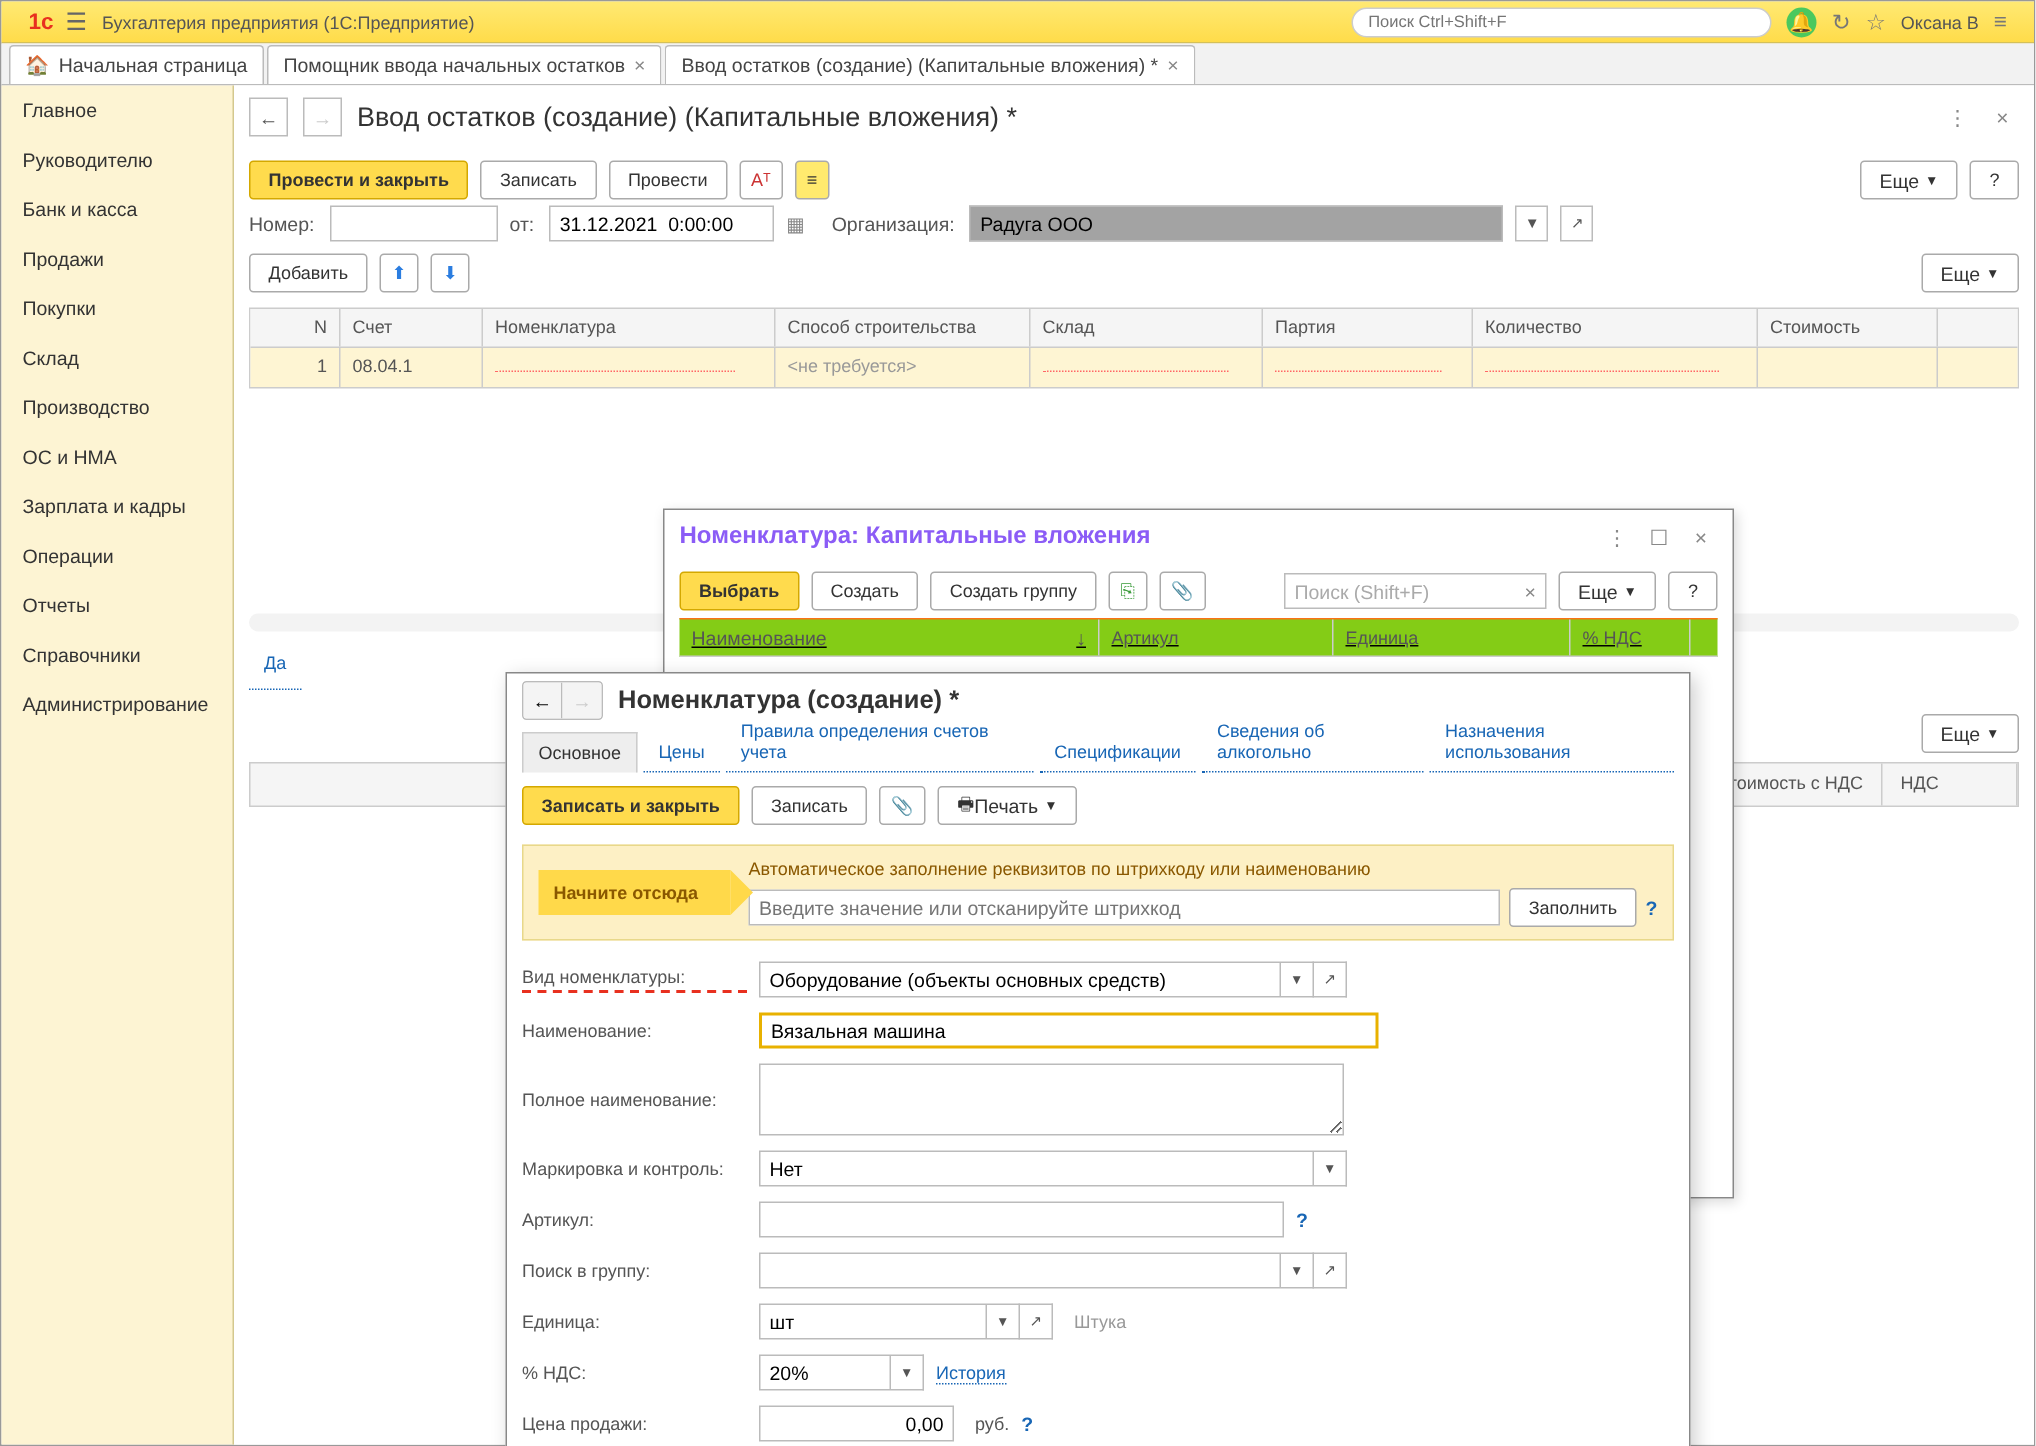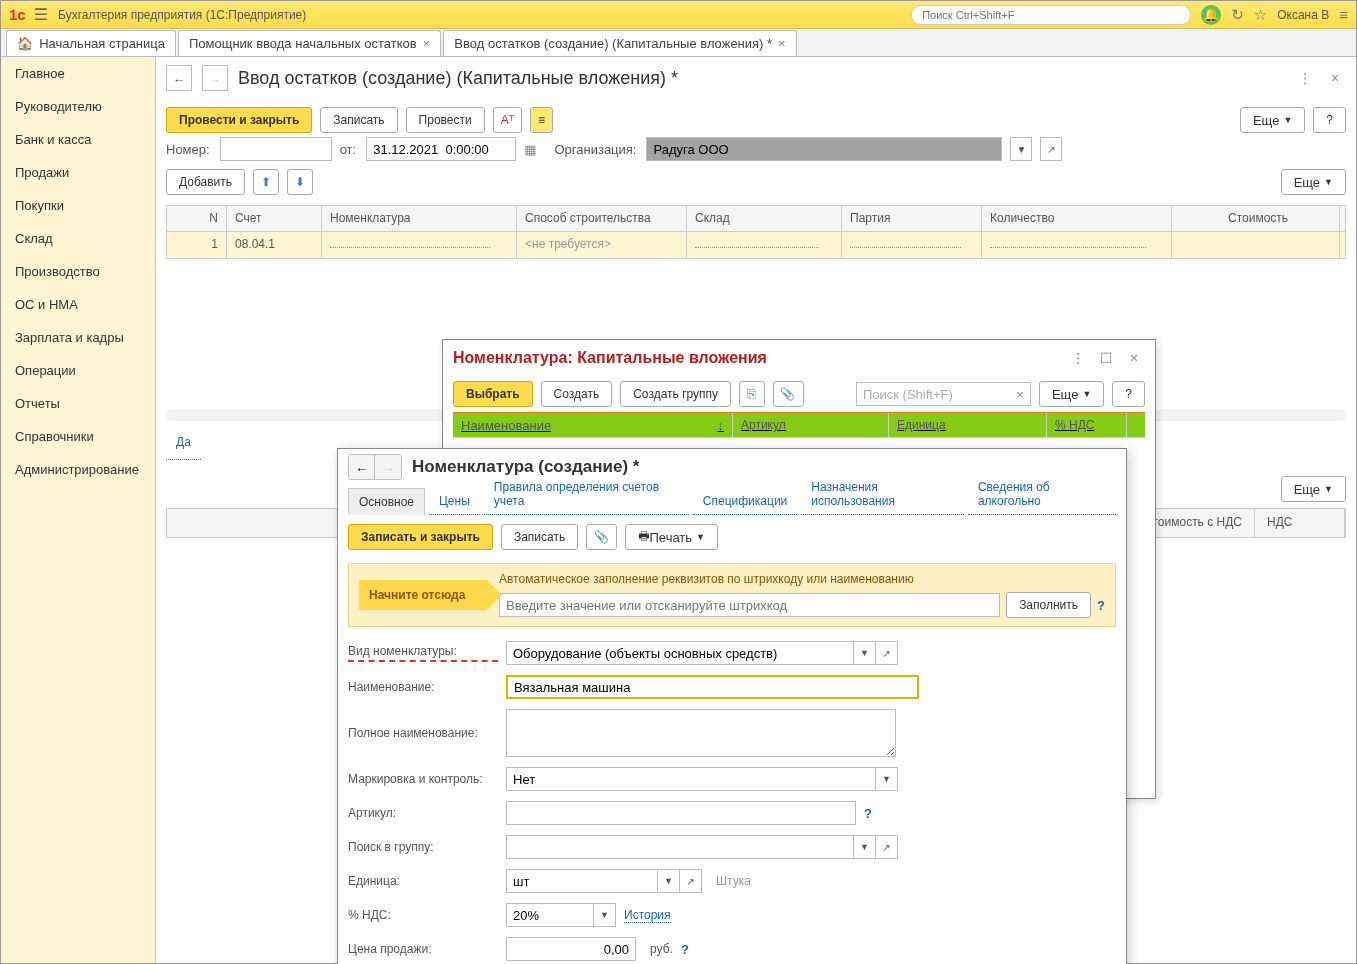--- a/index.html
+++ b/index.html
@@ -1,18 +1,18 @@
 <!DOCTYPE html>
 <html><head>
 <meta charset="utf-8">
 <style>
 *{box-sizing:border-box;margin:0;padding:0;font-family:Arial,sans-serif;font-size:13px;}
 body{background:#fff;overflow:hidden;}
 .root{width:1357px;height:964px;position:relative;background:#fff;border:1px solid #999;}
-.titlebar{height:28px;background:linear-gradient(#ffe973,#ffdc4a);border-bottom:1px solid #d4c05a;display:flex;align-items:center;padding:0 8px;}
+.titlebar{height:28px;background:linear-gradient(#ffe973,#ffdc4a);border-bottom:1px solid #d4c05a;display:flex;align-items:center;padding:0 18px;}
 .logo{color:#e8301f;font-weight:bold;font-size:15px;margin-right:8px;}
 .hamburger{color:#666;font-size:16px;margin-right:10px;cursor:pointer;}
 .titlebar-title{flex:1;color:#555;font-size:12px;}
 .titlebar-search{width:280px;height:20px;border:1px solid #ccc;border-radius:10px;padding:0 10px;font-size:11px;color:#999;background:#fff;}
 .titlebar-right{display:flex;align-items:center;gap:10px;margin-left:10px;}
 .bell{width:20px;height:20px;background:#4bc85e;border-radius:50%;display:flex;align-items:center;justify-content:center;color:#fff;font-size:13px;}
 .ico{color:#777;font-size:15px;cursor:pointer;}
 .user{color:#555;font-size:12px;}
 .tabs{height:28px;background:#f2f2f2;border-bottom:1px solid #bbb;display:flex;align-items:flex-end;}
 .tab{height:26px;background:#fff;border:1px solid #bbb;border-bottom:none;padding:0 10px;display:flex;align-items:center;gap:6px;margin-right:2px;border-radius:3px 3px 0 0;color:#444;font-size:12px;}
@@ -49,31 +49,31 @@
 .grid-row{display:flex;height:26px;background:#fef5d3;}
 .grid-row>div{padding:5px 8px;border-right:1px solid #ccc;font-size:12px;color:#555;}
 .dotted{border-bottom:1px dotted #f66;display:inline-block;width:90%;}
 .c-n{width:60px;text-align:right;}
 .c-acc{width:95px;}
 .c-nom{width:195px;}
 .c-way{width:170px;}
 .c-skl{width:155px;}
 .c-par{width:140px;}
 .c-qty{width:190px;}
-.c-cost{width:120px;margin-left:48px;}
+.c-cost{width:120px;}
 .footer-txt{padding:10px;color:#1866b5;font-size:12px;border-bottom:1px dotted #1866b5;display:inline-block;cursor:pointer;}
 .footer-bar{margin:16px 10px 6px;display:flex;align-items:center;}
 .more-btn{margin-left:auto;}
 .summary{margin:0 10px;border:1px solid #ccc;display:flex;height:30px;background:#f5f5f5;}
 .summary>div{padding:6px 12px;border-right:1px solid #ccc;font-size:12px;color:#555;}
 .scroll-hint{height:12px;background:#f3f3f3;margin:4px 10px;border-radius:6px;}
 
 .modal1{position:absolute;left:286px;top:282px;width:714px;height:460px;background:#fff;border:1px solid #888;box-shadow:2px 2px 8px rgba(0,0,0,.15);}
 .modal-head{height:36px;display:flex;align-items:center;padding:0 10px;}
-.modal-title{font-size:16px;font-weight:bold;color:#b91c1c;}
+.modal-title{font-size:16px;font-weight:bold;color:#8b5cf6;}
 .modal-head-right{margin-left:auto;display:flex;gap:6px;}
 .modal-tb{height:36px;display:flex;align-items:center;padding:0 10px;gap:8px;}
 .search-box{width:175px;height:24px;border:1px solid #bbb;display:flex;align-items:center;padding:0 6px;color:#aaa;font-size:12px;margin-left:auto;}
 .search-box .x{margin-left:auto;color:#888;}
 .modal-grid-head{display:flex;background:#84cc16;border-top:1px solid #f97316;border-bottom:1px solid #ccc;height:26px;margin:0 10px;text-decoration:underline;}
 .modal-grid-head>div{padding:5px 8px;border-right:1px solid #ccc;font-size:12px;color:#555;}
 .mg-name{width:280px;display:flex;justify-content:space-between;}
 .mg-art{width:156px;}
 .mg-unit{width:158px;}
 .mg-vat{width:80px;}
@@ -287,22 +287,22 @@
             <div>←</div>
             <div style="color:#ccc;">→</div>
           </div>
           <span class="panel-title" style="font-size:17px;font-weight:bold;">Номенклатура (создание) *</span>
         </div>
         <div class="m2-tabs">
           <div class="m2-tab active">Основное</div>
           <div class="m2-tab">Цены</div>
           <div class="m2-tab">Правила определения счетов учета</div>
           <div class="m2-tab">Спецификации</div>
+          <div class="m2-tab">Сведения об алкогольно</div>
           <div class="m2-tab">Назначения использования</div>
-          <div class="m2-tab">Сведения об алкогольно</div>
         </div>
         <div class="m2-tb">
           <button class="btn primary">Записать и закрыть</button>
           <button class="btn">Записать</button>
           <button class="btn icon">📎</button>
           <button class="btn">🖶 <span>Печать</span><span class="caret">▼</span></button>
         </div>
         <div class="start-box">
           <div class="arrow-lbl">Начните отсюда</div>
           <div class="start-mid">

